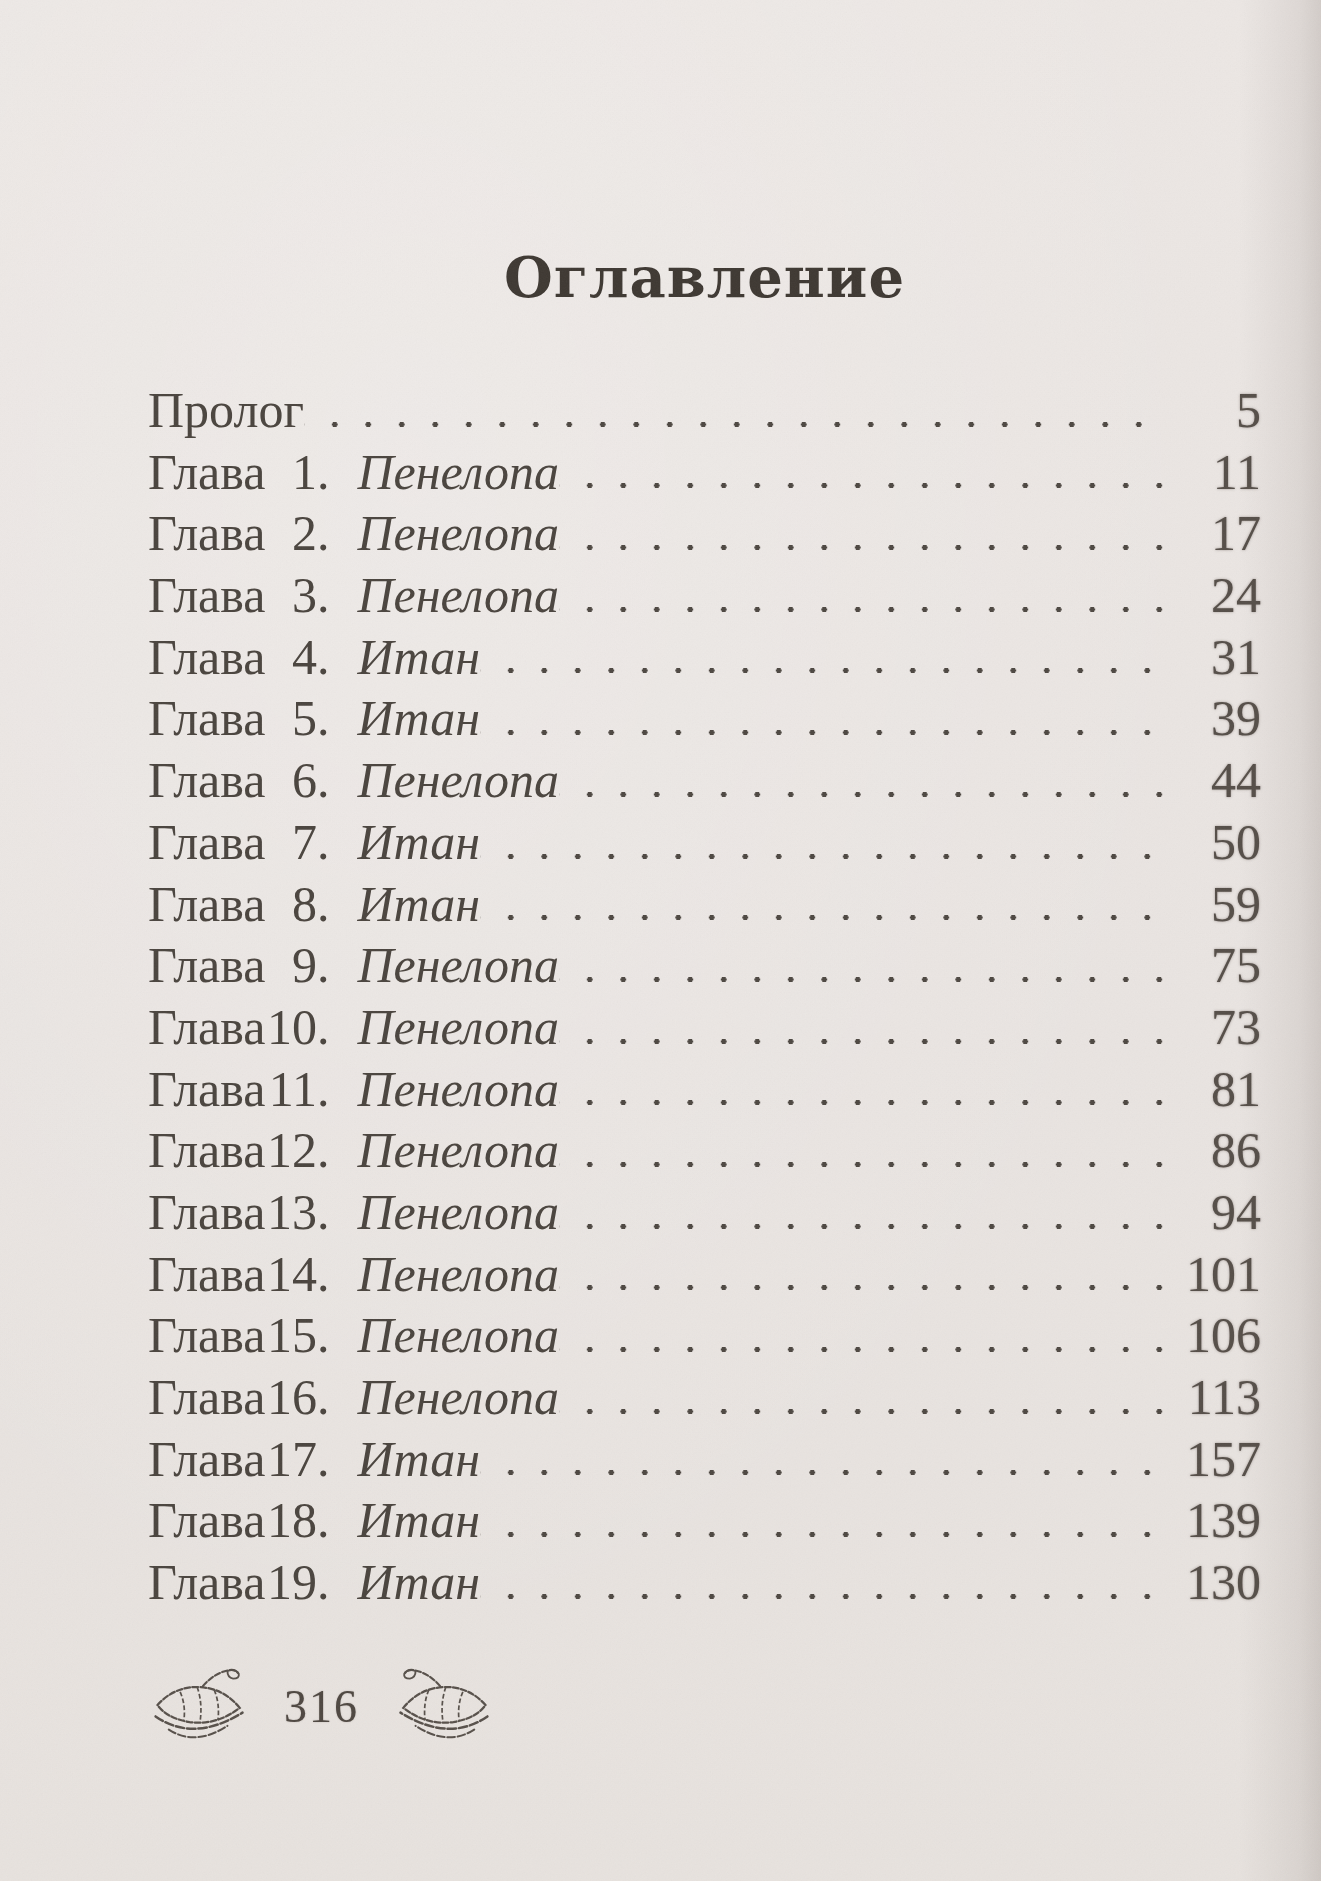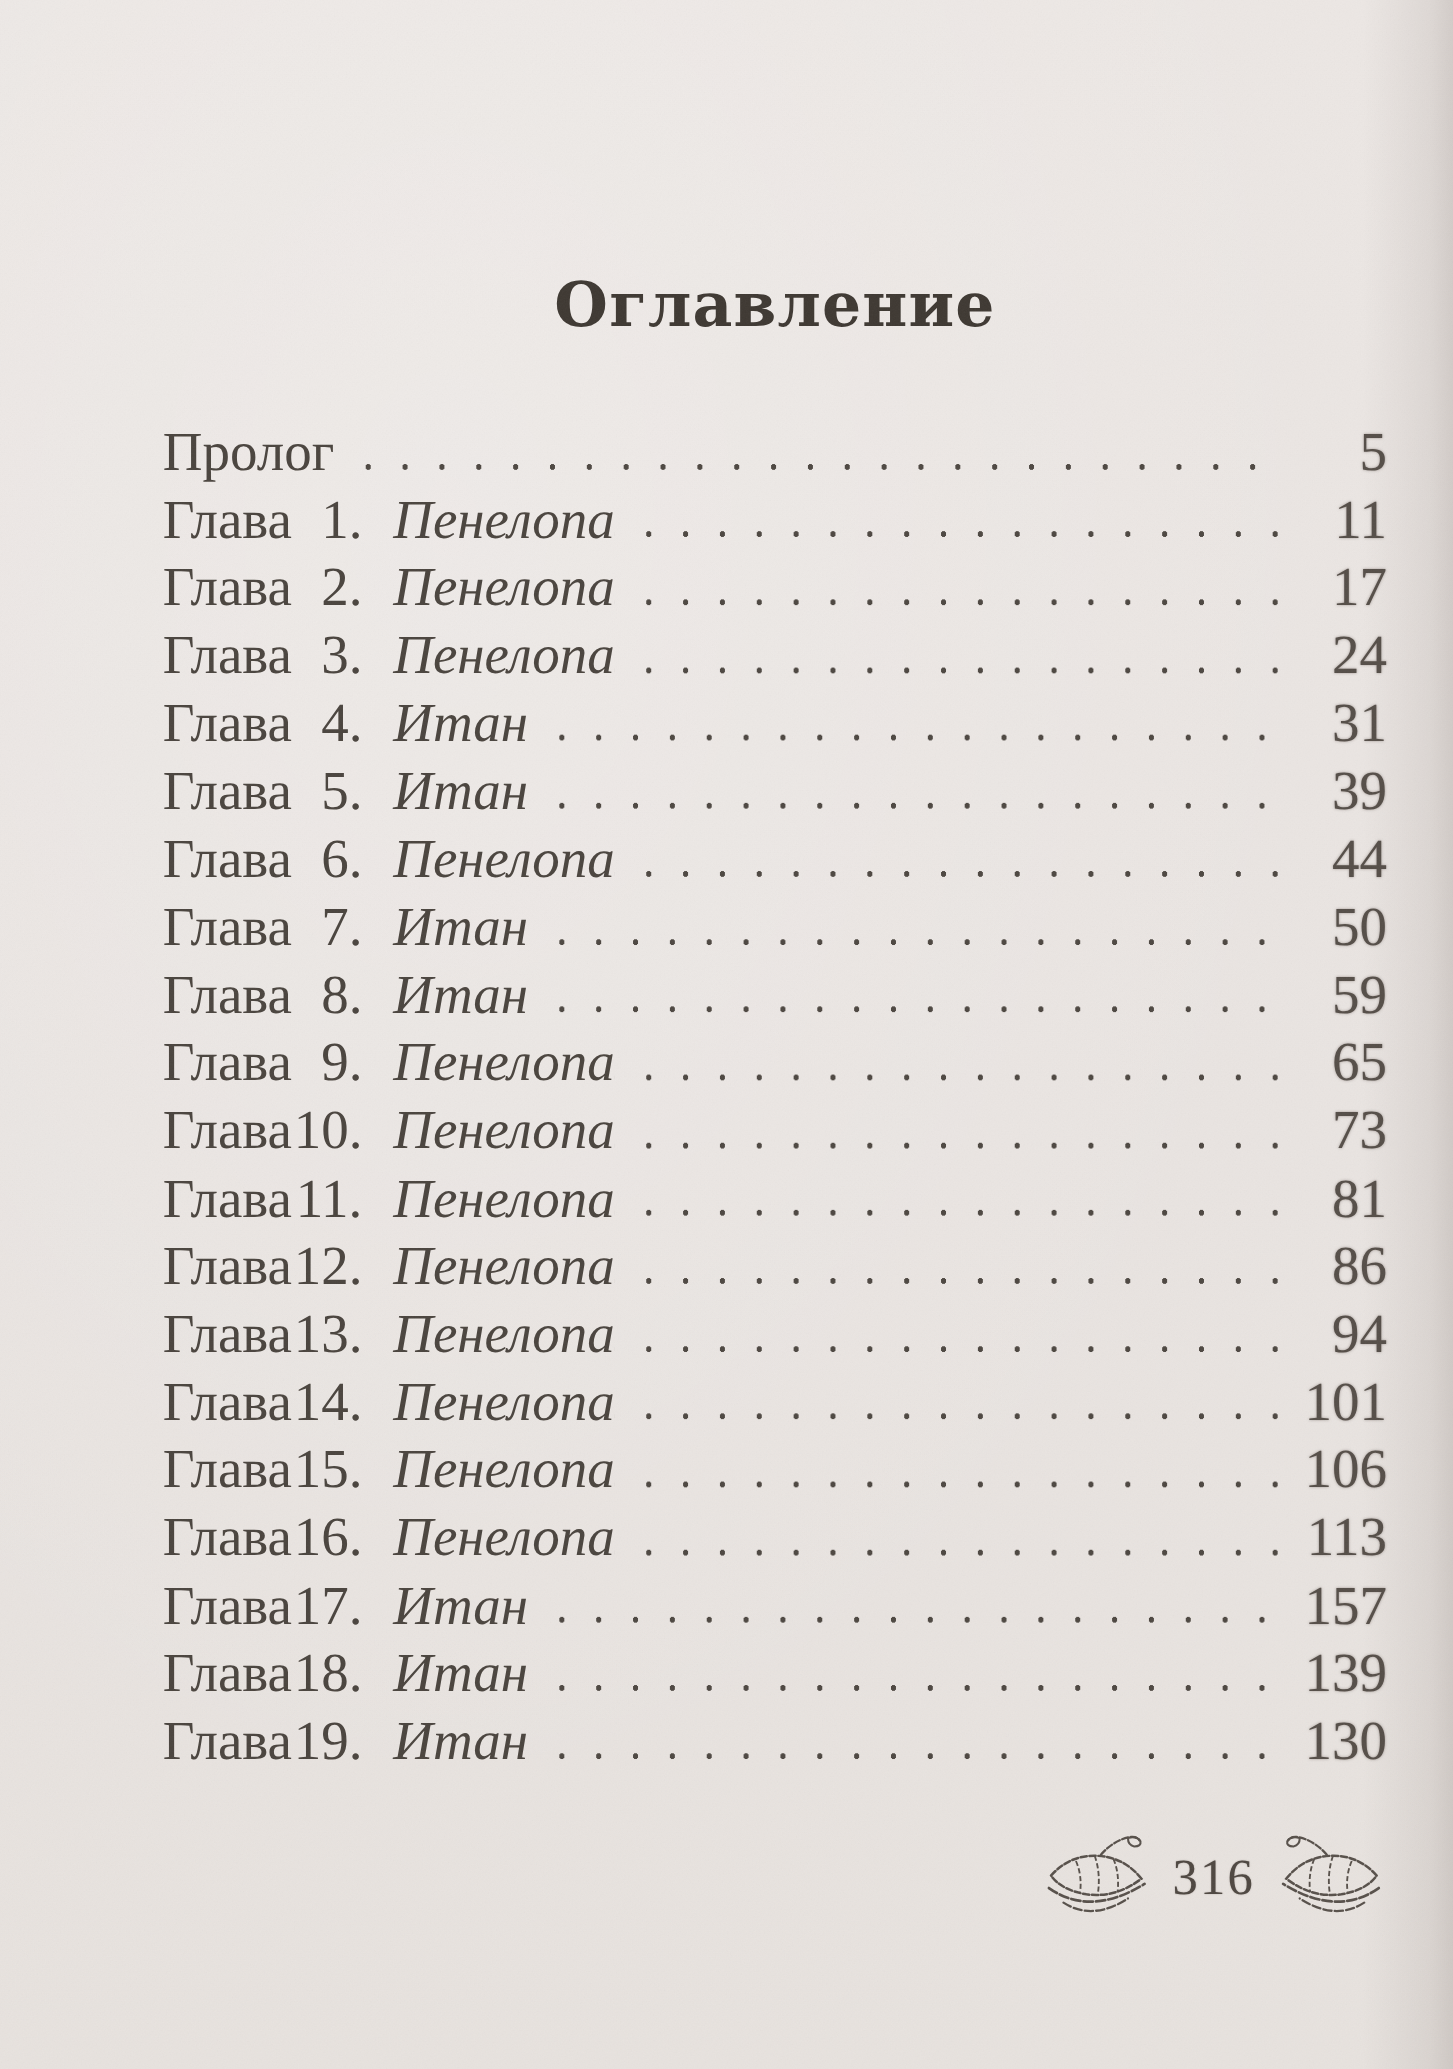--- a/index.html
+++ b/index.html
@@ -42,21 +42,21 @@
     background-repeat:repeat-x;
     background-position:left 14px bottom 14px;
   }
   .pageno{
     flex:none;width:92px;text-align:right;
     color:#554e48;
     text-shadow:0 0 2.5px rgba(92,80,74,0.55);
   }
   .footer{
     position:absolute;top:1658px;left:0;width:100%;height:96px;
-    display:flex;justify-content:flex-end;align-items:center;gap:16px;
+    display:flex;justify-content:flex-start;align-items:center;gap:32px;
   }
   .book-pageno{
     font-size:46px;color:#4e4741;letter-spacing:2px;
     text-shadow:0 0 1.5px rgba(92,80,74,0.4);
   }
   .leaf{width:104px;height:80px;flex:none;}
   .leaf.flip{transform:scaleX(-1);}
 </style>
 </head>
 <body>
@@ -139,21 +139,21 @@
           <span class="name">Итан</span>
         <span class="leader"></span>
         <span class="pageno">59</span>
       </div>
 
       <div class="toc-row">
         <span class="chapter">Глава</span>
           <span class="num">9.</span>
           <span class="name">Пенелопа</span>
         <span class="leader"></span>
-        <span class="pageno">65</span>
+        <span class="pageno">75</span>
       </div>
 
       <div class="toc-row">
         <span class="chapter">Глава</span>
           <span class="num">10.</span>
           <span class="name">Пенелопа</span>
         <span class="leader"></span>
         <span class="pageno">73</span>
       </div>
 

